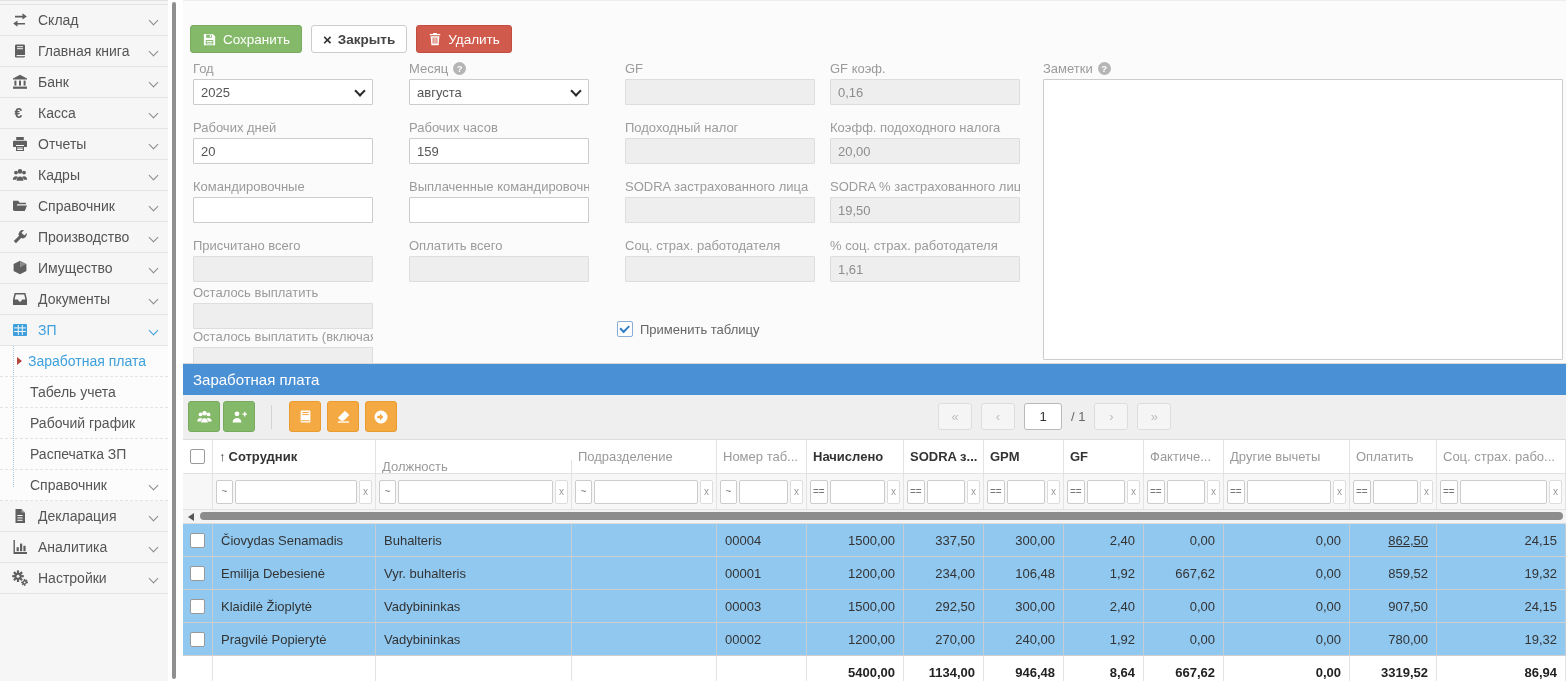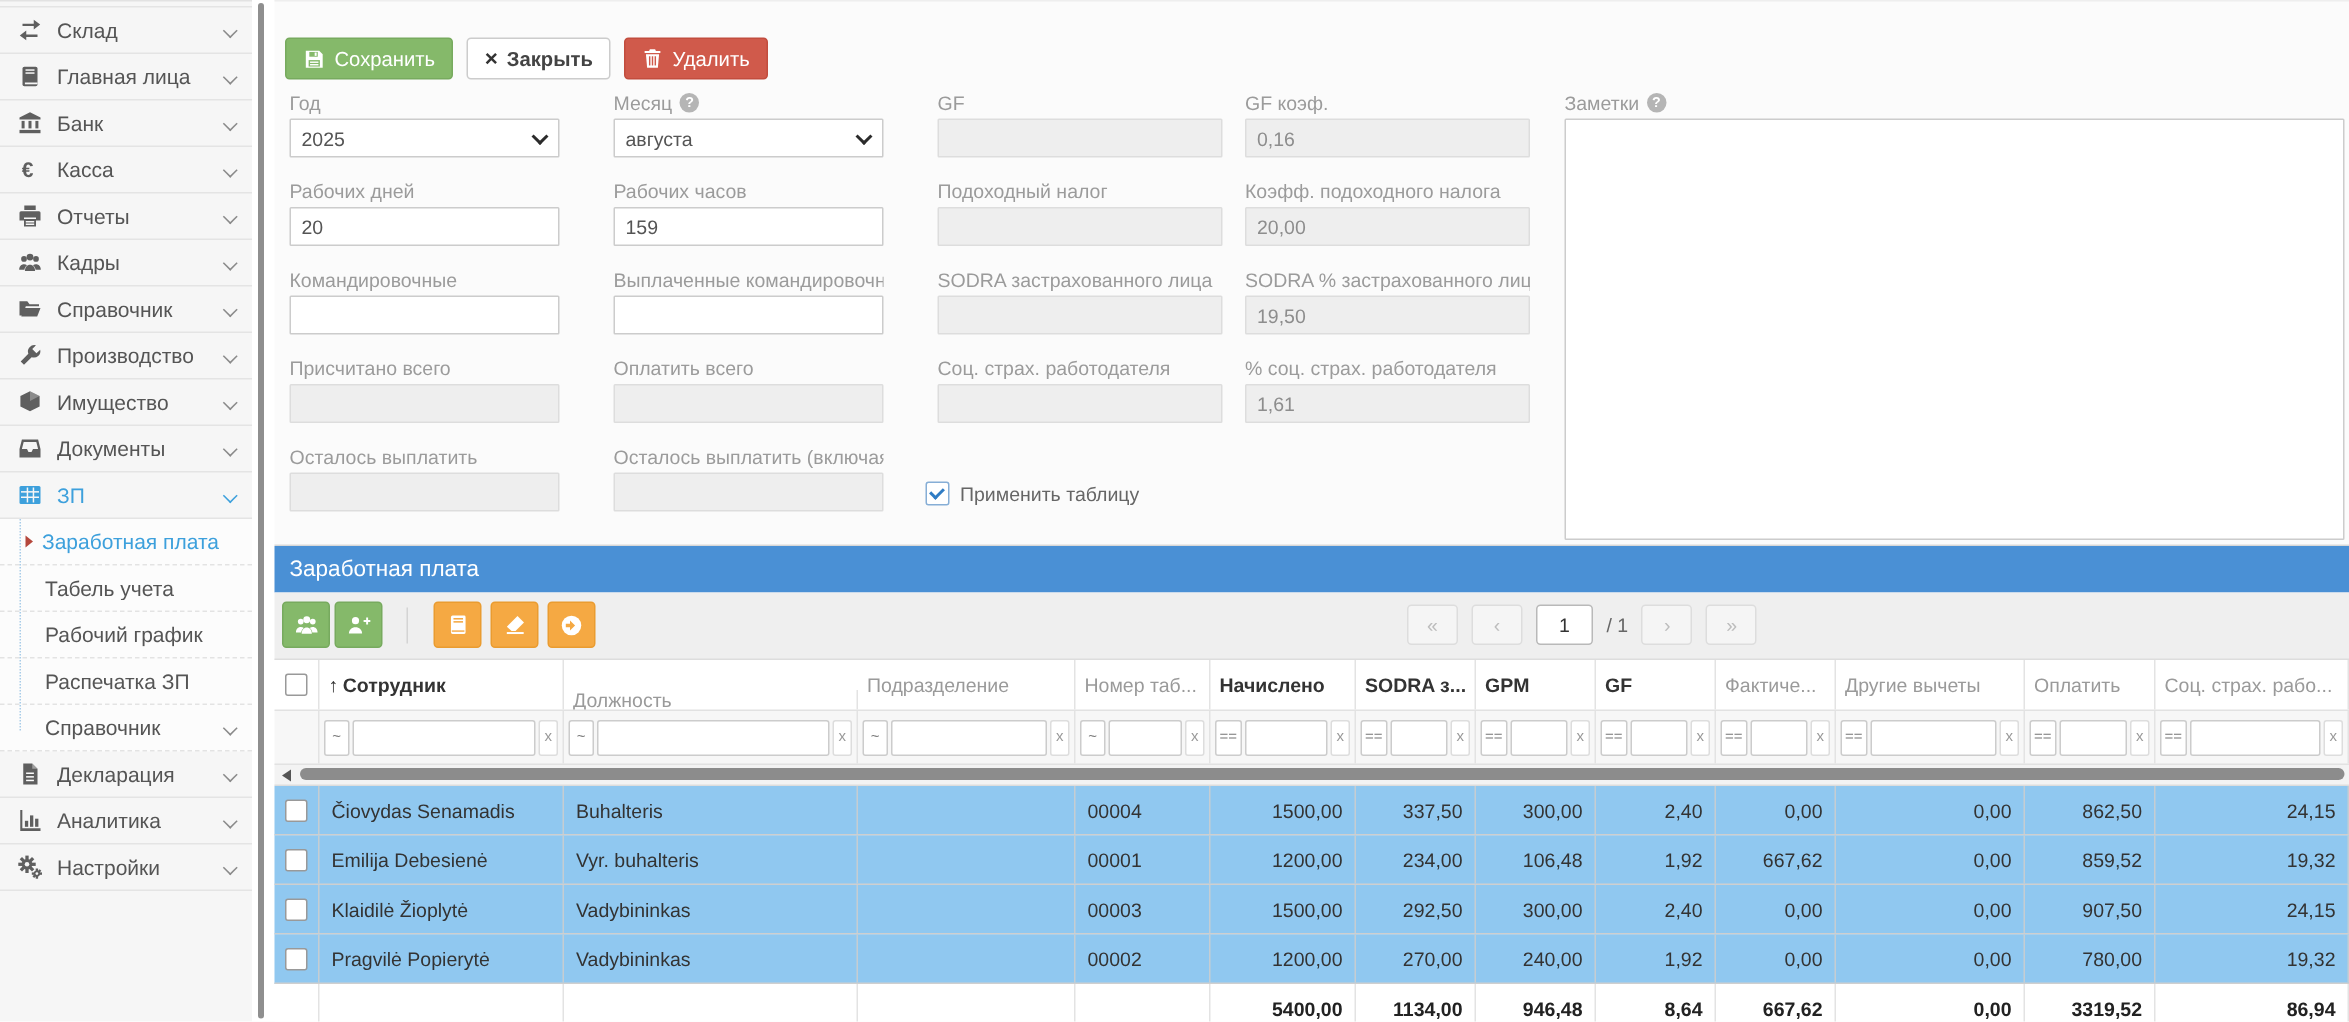--- a/index.html
+++ b/index.html
@@ -116,21 +116,21 @@
     </div>
     <div class="s-item">
       <span class="s-icon">
         <svg width="16" height="16" viewBox="0 0 16 16" fill="currentColor">
           <rect x="3" y="1.5" width="10" height="13" rx="1.2"></rect>
           <rect x="5" y="3.2" width="6" height="1" fill="#f6f6f6"></rect>
           <rect x="5" y="5.2" width="6" height="1" fill="#f6f6f6"></rect>
           <rect x="4.6" y="12" width="8.4" height="1.2" fill="#f6f6f6"></rect>
         </svg>
       </span>
-      <span class="s-label">Главная лица</span>
+      <span class="s-label">Главная книга</span>
       <span class="chev"></span>
     </div>
     <div class="s-item">
       <span class="s-icon">
         <svg width="16" height="16" viewBox="0 0 16 16" fill="currentColor">
           <path d="M8 .8l7 3.6v1.2H1V4.4z"></path>
           <rect x="2.4" y="6.6" width="2" height="5"></rect>
           <rect x="7" y="6.6" width="2" height="5"></rect>
           <rect x="11.6" y="6.6" width="2" height="5"></rect>
           <rect x="1" y="12.6" width="14" height="2.2"></rect>
@@ -425,21 +425,21 @@
           </div>
           <input class="ctrl dis" readonly="" value="" style="">
         </div>
         <div class="f-block" style="width: 190px; margin-right: 0px;">
           <div class="f-label">
             <span>% соц. страх. работодателя</span>
           </div>
           <input class="ctrl dis" readonly="" value="1,61" style="">
         </div>
       </div>
-      <div class="form-row" style="top: 296px;">
+      <div class="form-row" style="top: 284px; flex-direction: column;">
         <div class="f-block" style="width: 180px; margin-right: 36px;">
           <div class="f-label">
             <span>Осталось выплатить</span>
           </div>
           <input class="ctrl dis" readonly="" value="" style="">
         </div>
         <div class="f-block" style="width: 180px; margin-right: 36px;">
           <div class="f-label">
             <span>Осталось выплатить (включая ...</span>
           </div>
@@ -627,21 +627,21 @@
           <div class="g-cell" style="width: 163px;">Čiovydas Senamadis</div>
           <div class="g-cell" style="width: 196px;">Buhalteris</div>
           <div class="g-cell" style="width: 145px;"></div>
           <div class="g-cell" style="width: 90px;">00004</div>
           <div class="g-cell num" style="width: 97px;">1500,00</div>
           <div class="g-cell num" style="width: 80px;">337,50</div>
           <div class="g-cell num" style="width: 80px;">300,00</div>
           <div class="g-cell num" style="width: 80px;">2,40</div>
           <div class="g-cell num" style="width: 80px;">0,00</div>
           <div class="g-cell num" style="width: 126px;">0,00</div>
-          <div class="g-cell num" style="width: 87px;">862,50</div>
+          <div class="g-cell num" style="width: 87px; text-decoration: underline;">862,50</div>
           <div class="g-cell num" style="width: 129px;">24,15</div>
         </div>
         <div class="g-row">
           <div class="g-cell" style="width: 30px; padding: 0px;">
             <span class="rcb"></span>
           </div>
           <div class="g-cell" style="width: 163px;">Emilija Debesienė</div>
           <div class="g-cell" style="width: 196px;">Vyr. buhalteris</div>
           <div class="g-cell" style="width: 145px;"></div>
           <div class="g-cell" style="width: 90px;">00001</div>

